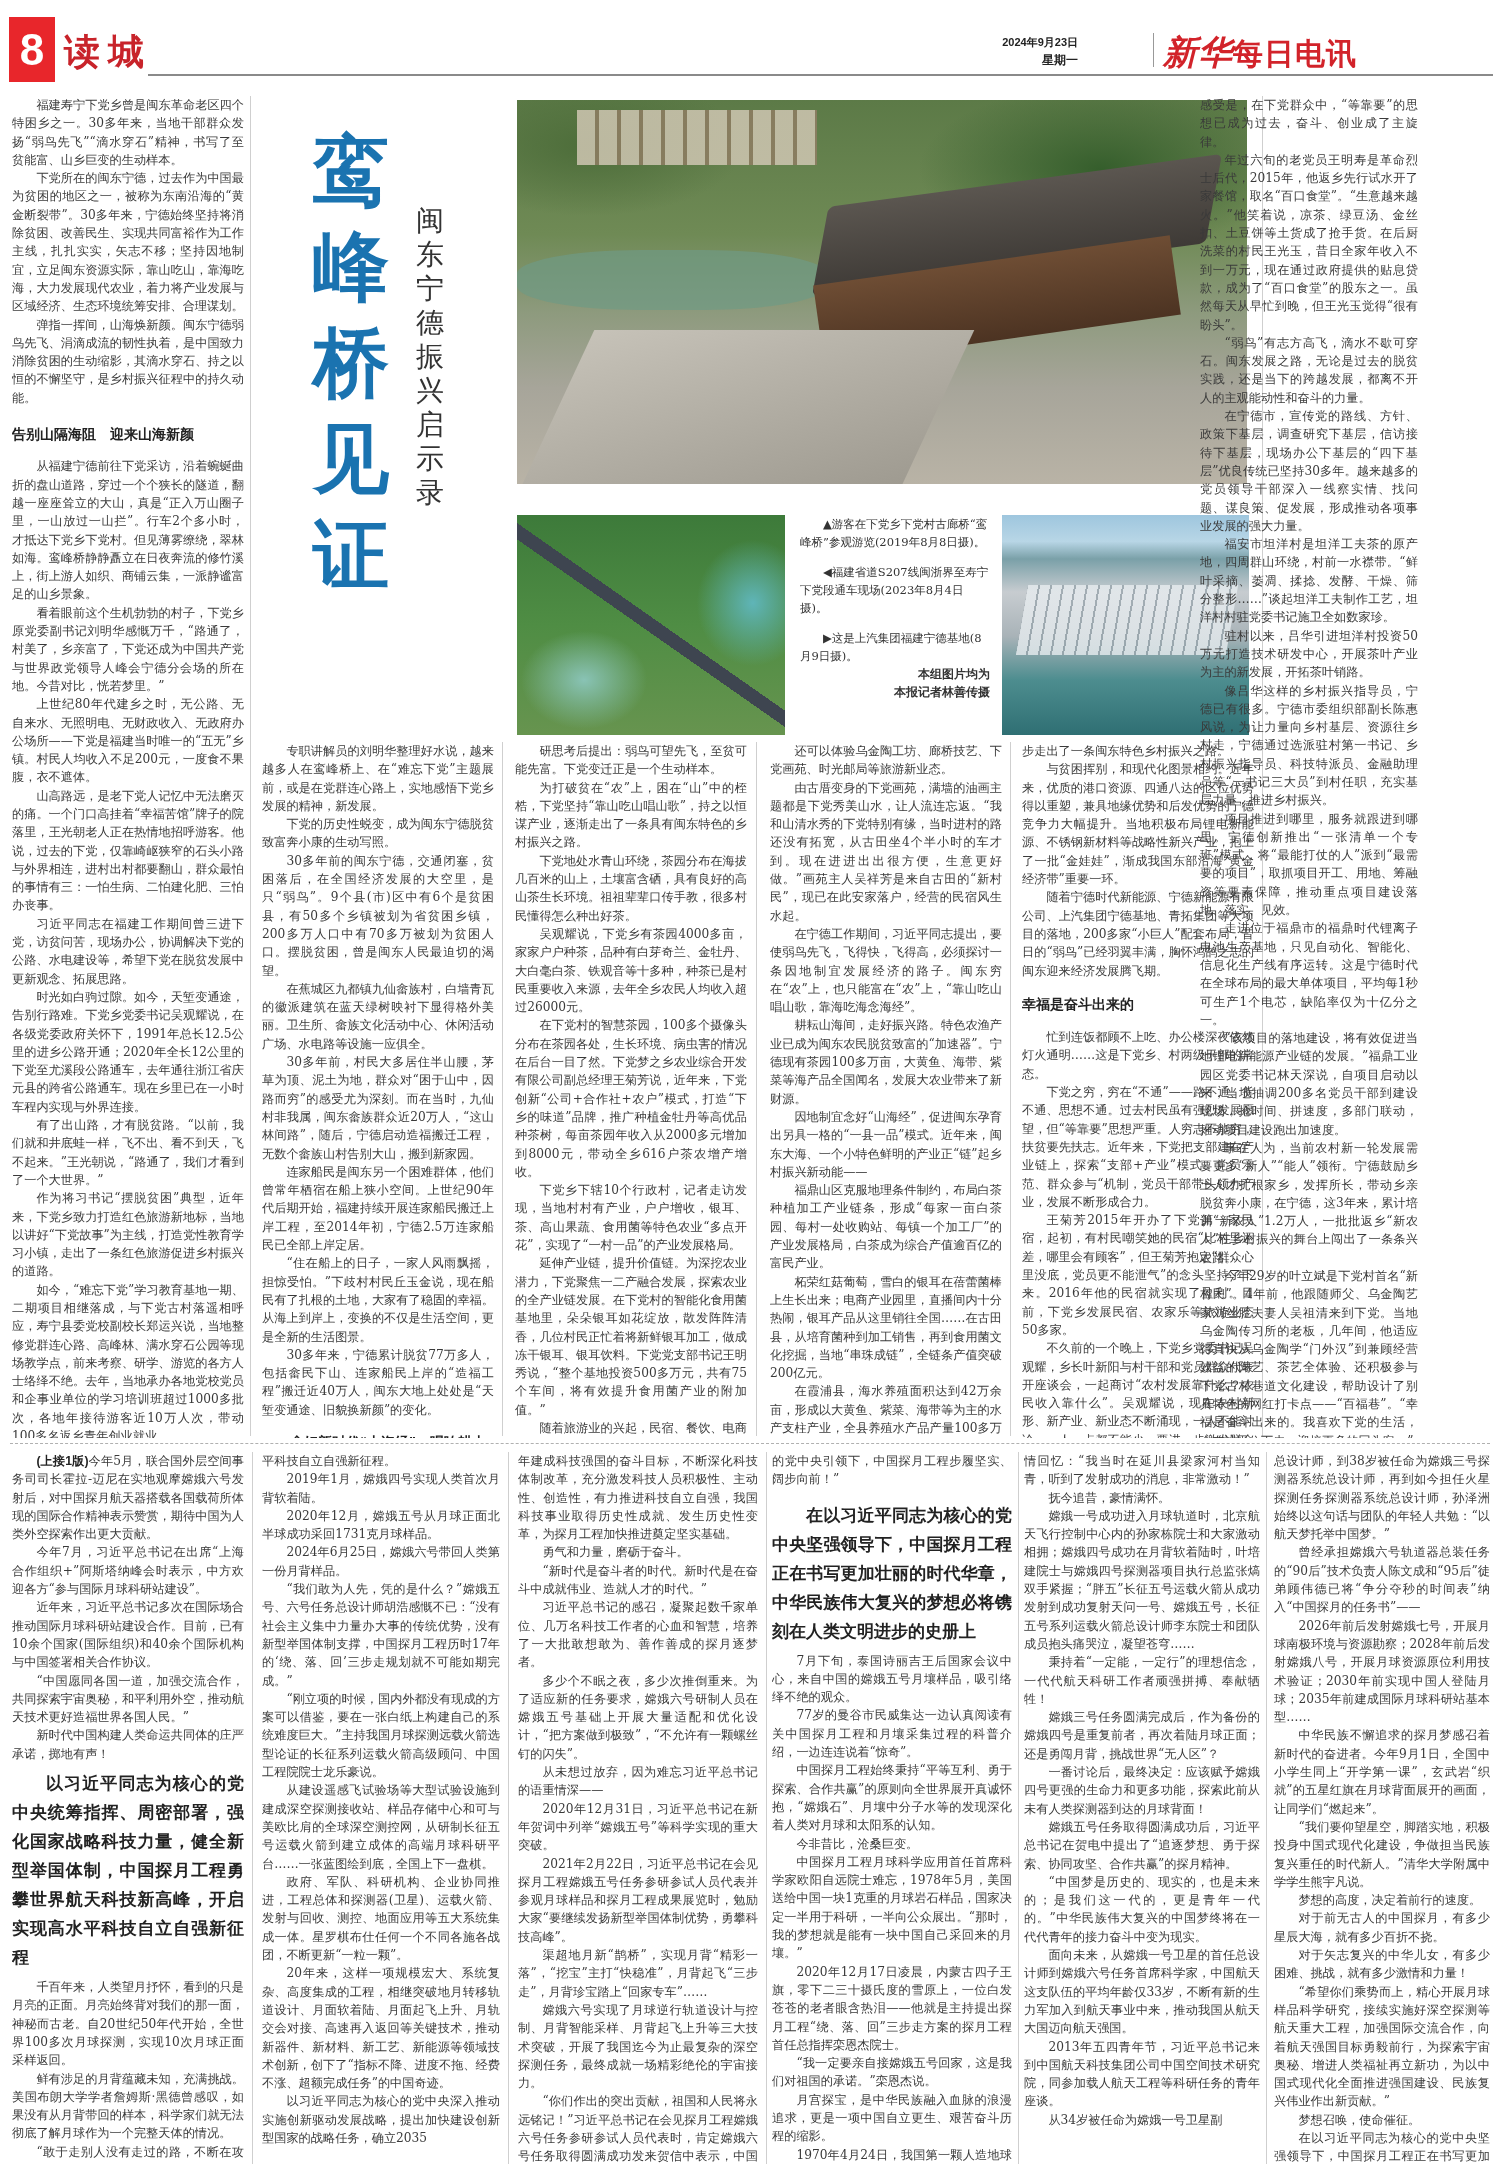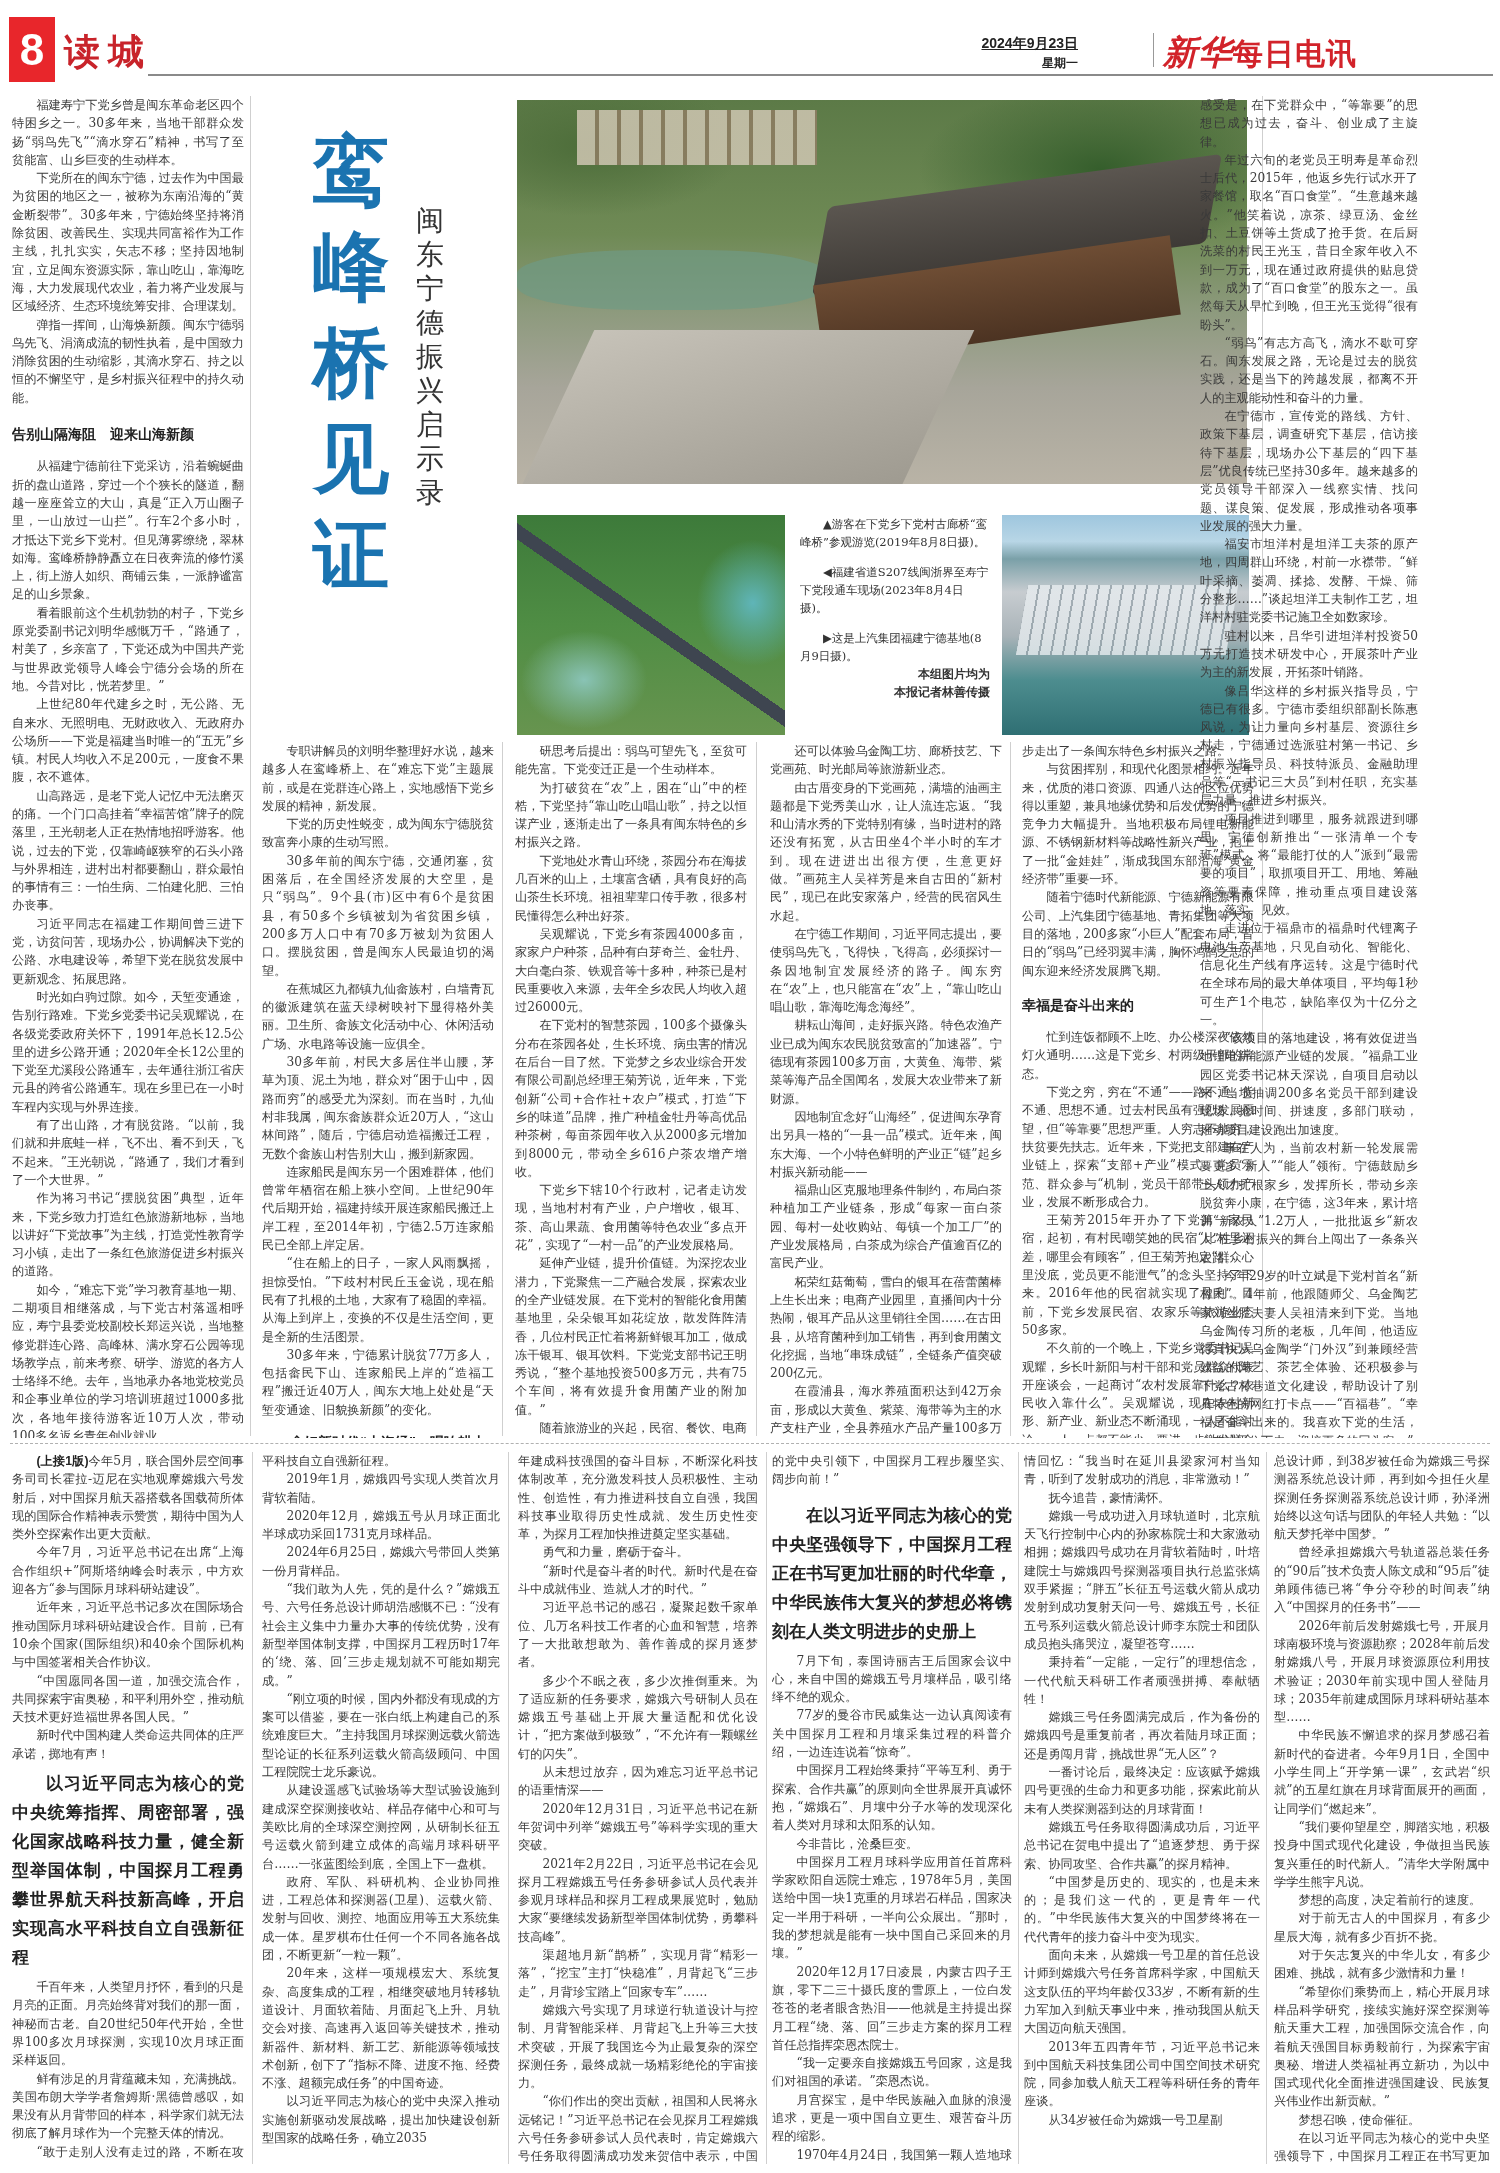--- a/index.html
+++ b/index.html
@@ -7,21 +7,21 @@
   body { font-family: "DejaVu Serif", "Liberation Serif", serif; color: #2a2a2a; position: relative; }
 
   
   .masthead { position: absolute; left: 0; top: 0; width: 1500px; height: 78px; }
   .page-no { position: absolute; left: 9px; top: 17px; width: 46px; height: 65px; background: #e8262b; color: #fff;
     font-family: "Liberation Sans", sans-serif; font-size: 44px; font-weight: bold; text-align: center; line-height: 65px; }
   .section-name { position: absolute; left: 64px; top: 28px; font-size: 36px; font-weight: bold; color: #c8232a; letter-spacing: 8px;
     font-family: "DejaVu Serif", serif; }
   .rule-top { position: absolute; left: 148px; top: 74px; width: 1345px; height: 2px; background: #8a8a8a; }
   .date-box { position: absolute; right: 422px; top: 35px; text-align: right; font-family: "Liberation Sans", sans-serif; color: #222; }
-  .date-line { font-size: 14px; font-weight: bold; text-decoration: underline; }
+  .date-line { font-size: 11px; font-weight: bold; }
   .weekday-line { font-size: 12px; font-weight: bold; margin-top: 2px; }
   .mast-divider { position: absolute; left: 1153px; top: 33px; width: 1px; height: 34px; background: #999; }
   .paper-logo { position: absolute; left: 1163px; top: 30px; font-size: 30px; color: #d2232a; font-weight: bold; letter-spacing: 1px; font-family: "DejaVu Serif", serif; }
   .paper-logo .cal { font-style: italic; font-size: 34px; }
 
   
   .col { position: absolute; font-size: 12.2px; line-height: 18.3px; text-align: justify; color: #3a3a3a; overflow: hidden; }
   .col p { text-indent: 2em; }
   .subhead { font-family: "Liberation Sans", "DejaVu Sans", sans-serif; font-weight: bold; color: #222; font-size: 14px; margin: 10px 0 10px 0; text-indent: 0 !important; }
   .bighead { font-family: "Liberation Sans", "DejaVu Sans", sans-serif; font-weight: bold; color: #222; font-size: 17px; line-height: 29px; text-indent: 2em; margin: 6px 0 6px 0; text-align: justify; }
@@ -178,21 +178,21 @@
   <p>柘荣红菇葡萄，雪白的银耳在蓓蕾菌棒上生长出来；电商产业园里，直播间内十分热闹，银耳产品从这里销往全国……在古田县，从培育菌种到加工销售，再到食用菌文化挖掘，当地“串珠成链”，全链条产值突破200亿元。</p>
   <p>在霞浦县，海水养殖面积达到42万余亩，形成以大黄鱼、紫菜、海带等为主的水产支柱产业，全县养殖水产品产量100多万吨，产值200多亿元……</p>
 
 </div>
 <div class="vline" style="left:1010px; top:742px; height:694px;"></div>
 
 <div class="col" style="left:1022px; top:742px; width:232px; height:696px;">
   <p style="text-indent:0;">步走出了一条闽东特色乡村振兴之路。</p>
   <p>与贫困挥别，和现代化图景相约。近年来，优质的港口资源、四通八达的区位优势得以重塑，兼具地缘优势和后发优势的宁德竞争力大幅提升。当地积极布局锂电新能源、不锈钢新材料等战略性新兴产业，抱上了一批“金娃娃”，渐成我国东部沿海“黄金经济带”重要一环。</p>
   <p>随着宁德时代新能源、宁德新能源有限公司、上汽集团宁德基地、青拓集团等大项目的落地，200多家“小巨人”配套布局，昔日的“弱鸟”已经羽翼丰满，胸怀鸿鹄之志的闽东迎来经济发展腾飞期。</p>
-  <p class="subhead" style="margin:16px 0 14px;">幸福是奋斗出来的</p>
+  <p class="subhead" style="margin:16px 0 14px;font-family:Liberation Mono, monospace;">幸福是奋斗出来的</p>
   <p>忙到连饭都顾不上吃、办公楼深夜依然灯火通明……这是下党乡、村两级干部的常态。</p>
   <p>下党之穷，穷在“不通”——路不通、货不通、思想不通。过去村民虽有强烈发展愿望，但“等靠要”思想严重。人穷志不能穷，扶贫要先扶志。近年来，下党把支部建在产业链上，探索“支部+产业”模式，党员示范、群众参与“机制，党员干部带头领办产业，发展不断形成合力。</p>
   <p>王菊芳2015年开办了下党第一家民宿，起初，有村民嘲笑她的民宿“比村里还差，哪里会有顾客”，但王菊芳抱定“群众心里没底，党员更不能泄气”的念头坚持了下来。2016年他的民宿就实现了盈利。目前，下党乡发展民宿、农家乐等旅游业态50多家。</p>
   <p>不久前的一个晚上，下党乡党委书记吴观耀，乡长叶新阳与村干部和党员群众代表开座谈会，一起商讨“农村发展靠什么？农民收入靠什么”。吴观耀说，现在农村新形、新产业、新业态不断涌现，一人不能讨论，一人一点都不能少，要进一步激发群众的内生动力，让更加昂扬的斗志和强劲的实干谋划发展。</p>
 
 </div>
 <div class="vline" style="left:1262px; top:96px; height:1340px;"></div>
 
 <div class="col" style="left:1200px; top:96px; width:218px; height:1342px;">
   <p style="text-indent:0;">感受是，在下党群众中，“等靠要”的思想已成为过去，奋斗、创业成了主旋律。</p>

